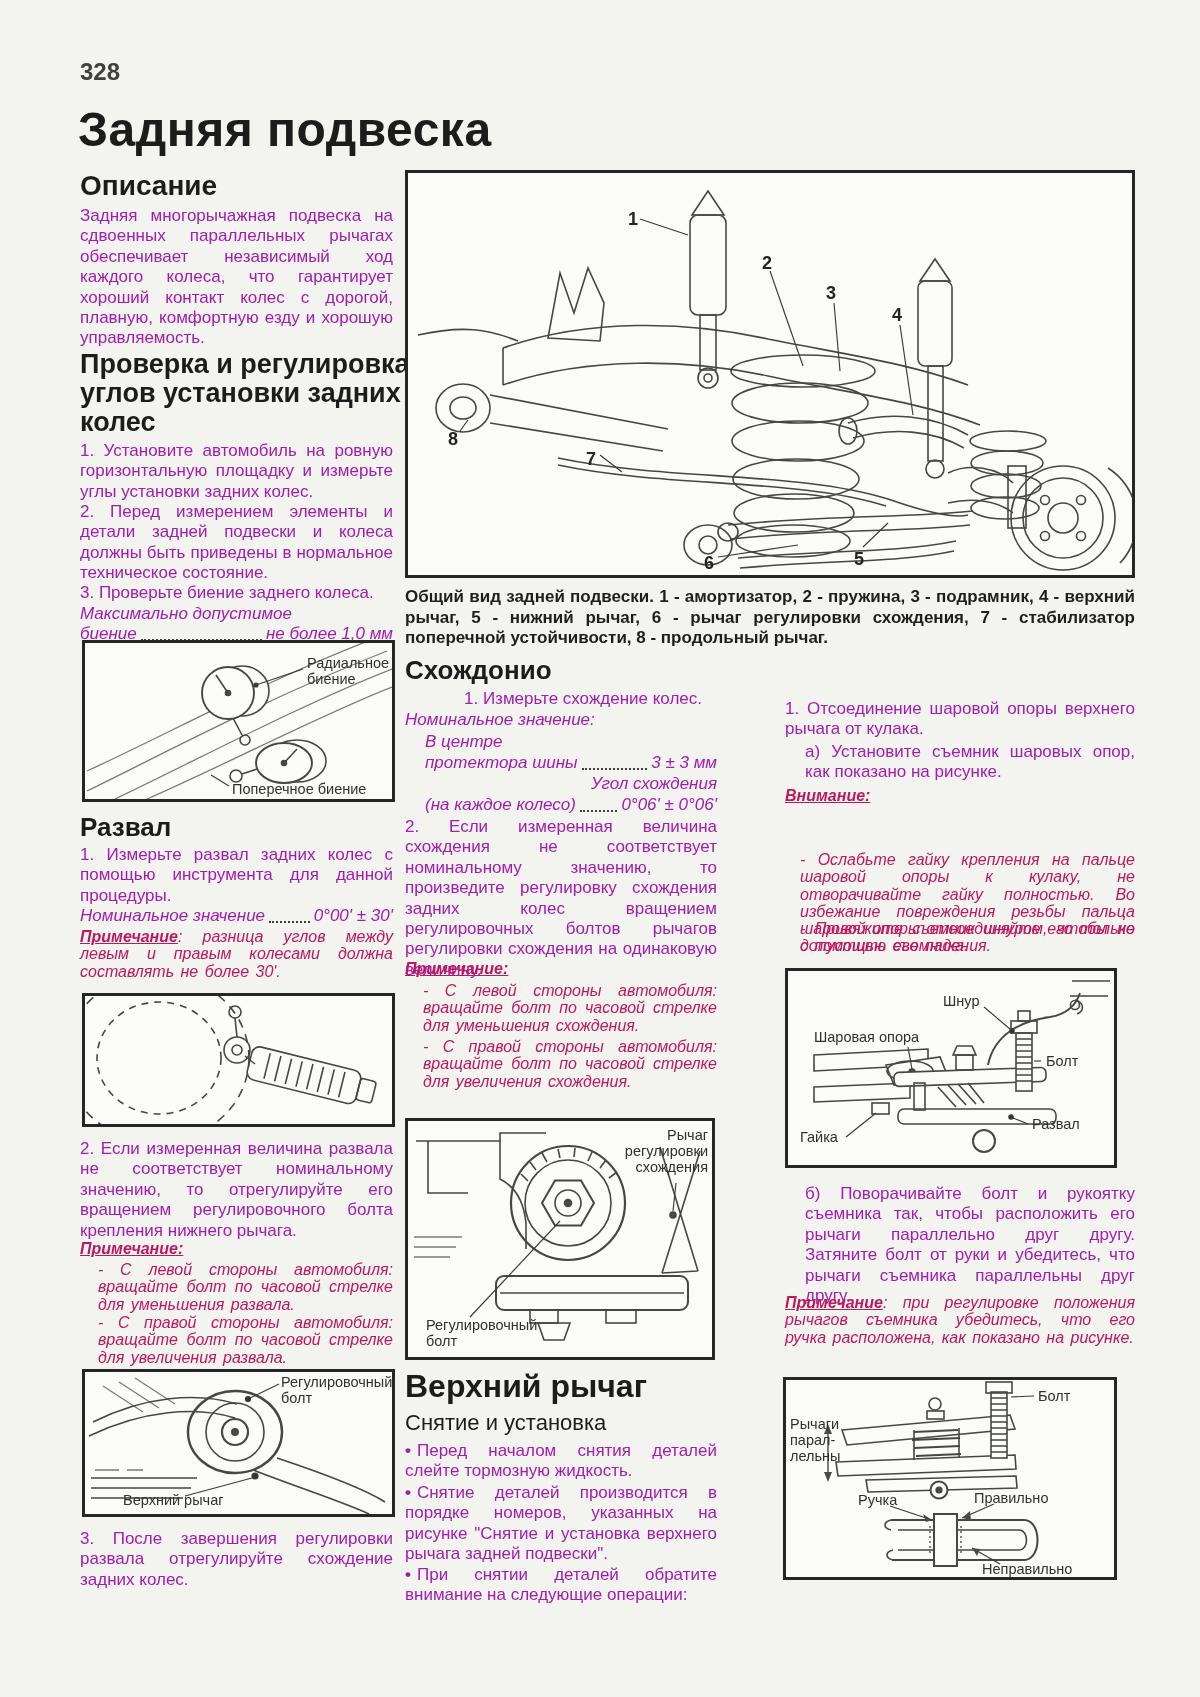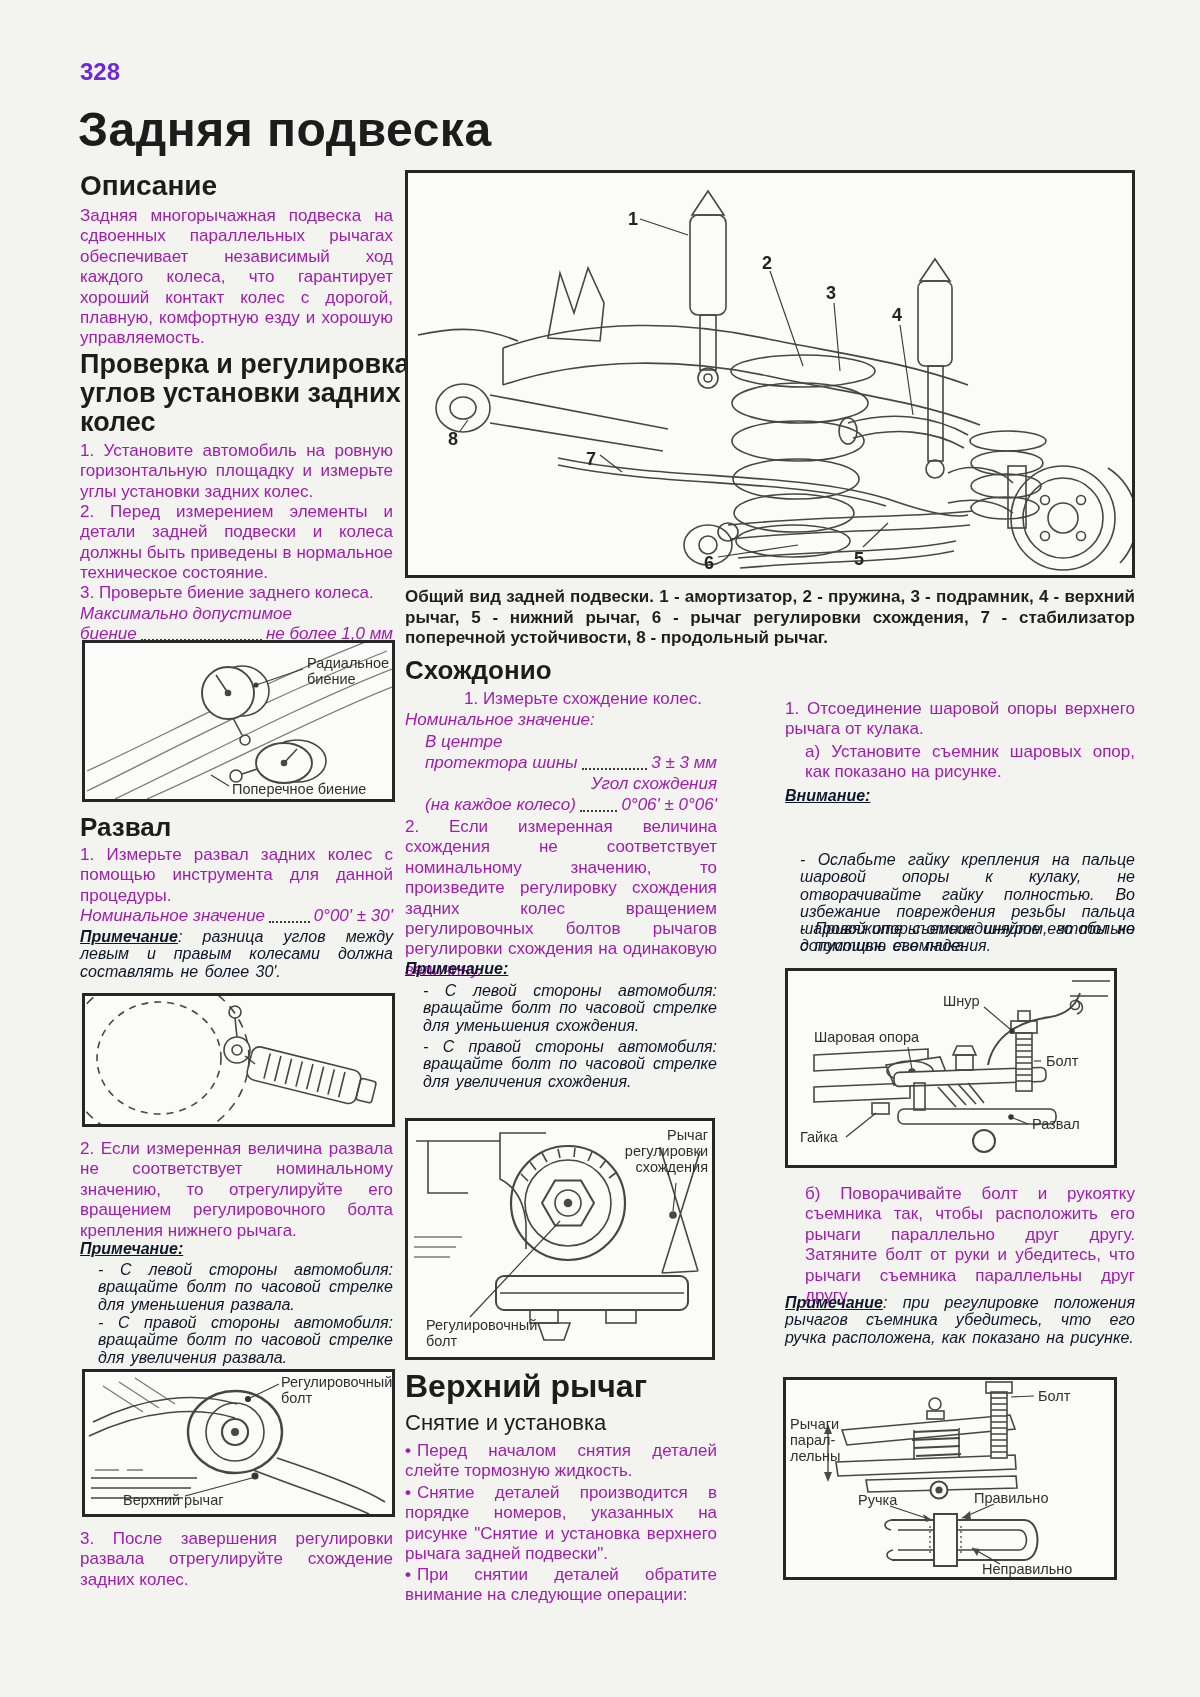--- a/index.html
+++ b/index.html
@@ -9,28 +9,28 @@
     background:#f3f3f0;
     font-family:"Liberation Sans","DejaVu Sans",sans-serif;
     color:#222;
     overflow:hidden;
   }
   .abs { position:absolute; }
   .b { font-weight:bold; }
   .i { font-style:italic; }
   .ul { text-decoration:underline; }
   .t  { font-size:17px; line-height:1.2; text-align:justify; color:#a21caf; }
-  .tn { font-size:16px;  line-height:1.08; text-align:justify; font-style:italic; color:#0f172a; word-spacing:2px; }
+  .tn { font-size:16px;  line-height:1.08; text-align:justify; font-style:italic; color:#be185d; word-spacing:2px; }
   .h-title { font-size:48px; font-weight:bold; color:#1c1c1c; letter-spacing:0.5px; }
   .h2  { font-size:28px; font-weight:bold; color:#1c1c1c; }
   .h2b { font-size:27px; font-weight:bold; line-height:1.08; color:#1c1c1c; }
   .h3  { font-size:26px; font-weight:bold; color:#1c1c1c; }
   .h2c { font-size:32px; font-weight:bold; color:#1c1c1c; }
   .h4  { font-size:22px; font-weight:normal; color:#1c1c1c; }
-  .pagenum { font-size:24px; font-weight:bold; color:#6d28d9; }
+  .pagenum { font-size:24px; font-weight:bold; color:#404040; }
   .fig { position:absolute; border:3px solid #262626; background:#fbfbf9; }
   .fig svg { position:absolute; left:0; top:0; }
   .lbl { position:absolute; font-size:14.5px; line-height:1.12; color:#303030; }
   .lbl.r { text-align:right; }
   .pre { white-space:pre-line; }
   .cap { font-size:17px; font-weight:bold; line-height:1.22; text-align:justify; color:#1e1e1e; }
   .leader { display:flex; align-items:flex-end; }
   .leader .dots { flex:1; margin:0 4px 3px 4px; border-bottom:2px dotted #3c3c3c; height:2px; min-width:12px; }
   .bul { font-weight:bold; margin-right:6px; }
   svg text { font-family:"Liberation Sans","DejaVu Sans",sans-serif; font-weight:bold; font-size:18px; fill:#242424; }

